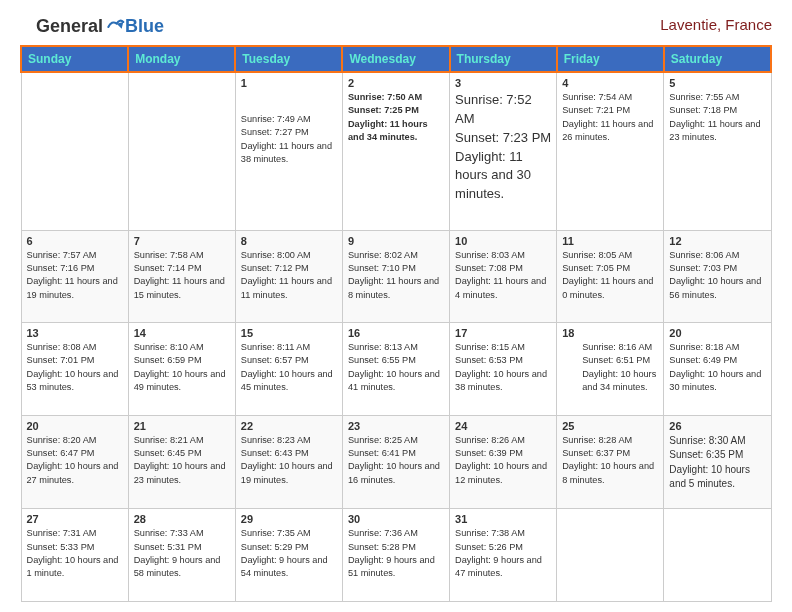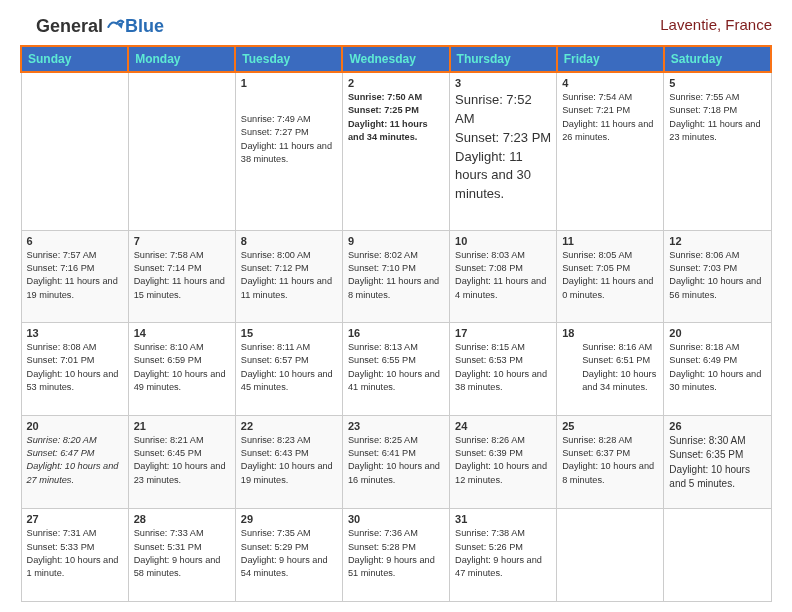--- a/index.html
+++ b/index.html
@@ -295,21 +295,21 @@
             <div class="day-info" style="line-height: 1.45; font-size: 9.2px;">
               <div>Sunrise: 8:18 AM</div>
               <div>Sunset: 6:49 PM</div>
               <div>Daylight: 10 hours and 30 minutes.</div>
             </div>
           </td>
         </tr>
         <tr class="row-even">
           <td>
             <span class="day-number">20</span>
-            <div class="day-info" style="line-height: 1.45; font-size: 9.2px; font-style: italic;">
+            <div class="day-info" style="line-height: 1.45; font-size: 9.2px;">
               <div>Sunrise: 8:20 AM</div>
               <div>Sunset: 6:47 PM</div>
               <div>Daylight: 10 hours and 27 minutes.</div>
             </div>
           </td>
           <td>
             <span class="day-number">21</span>
             <div class="day-info" style="line-height: 1.45; font-size: 9.2px;">
               <div>Sunrise: 8:21 AM</div>
               <div>Sunset: 6:45 PM</div>

